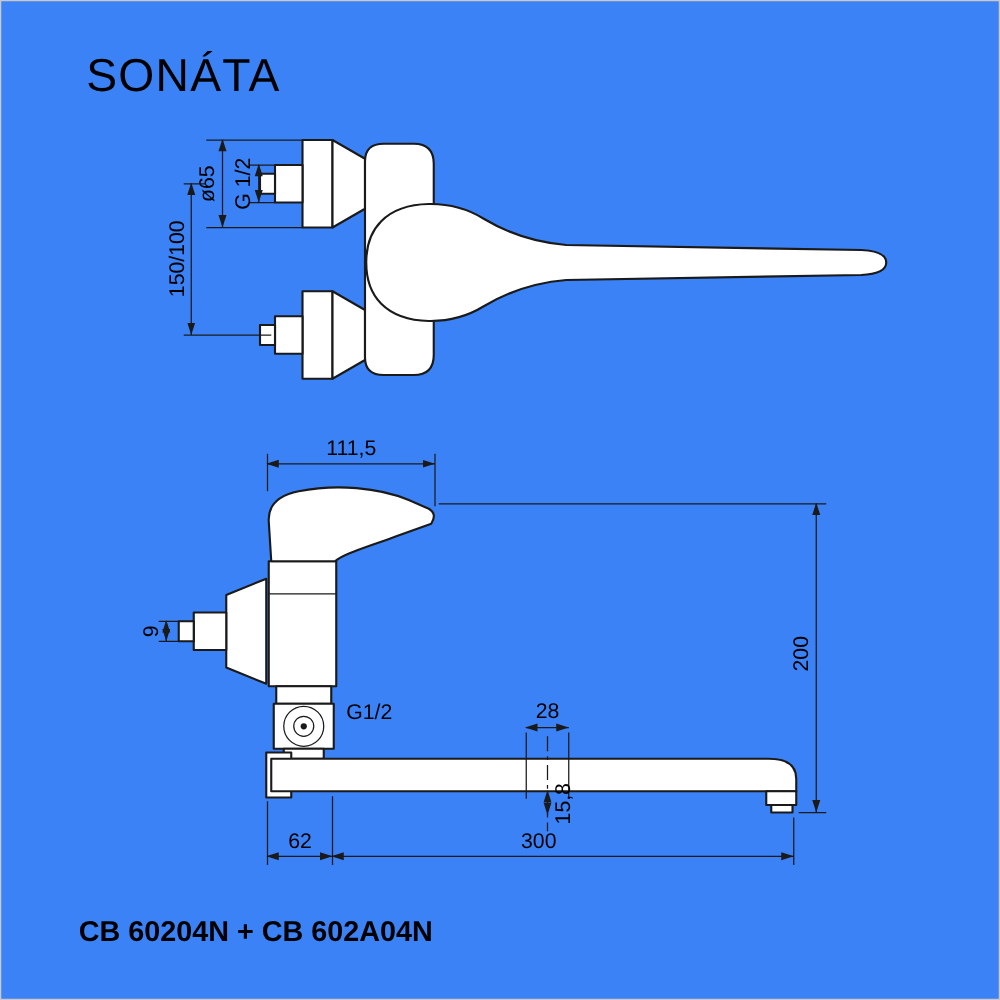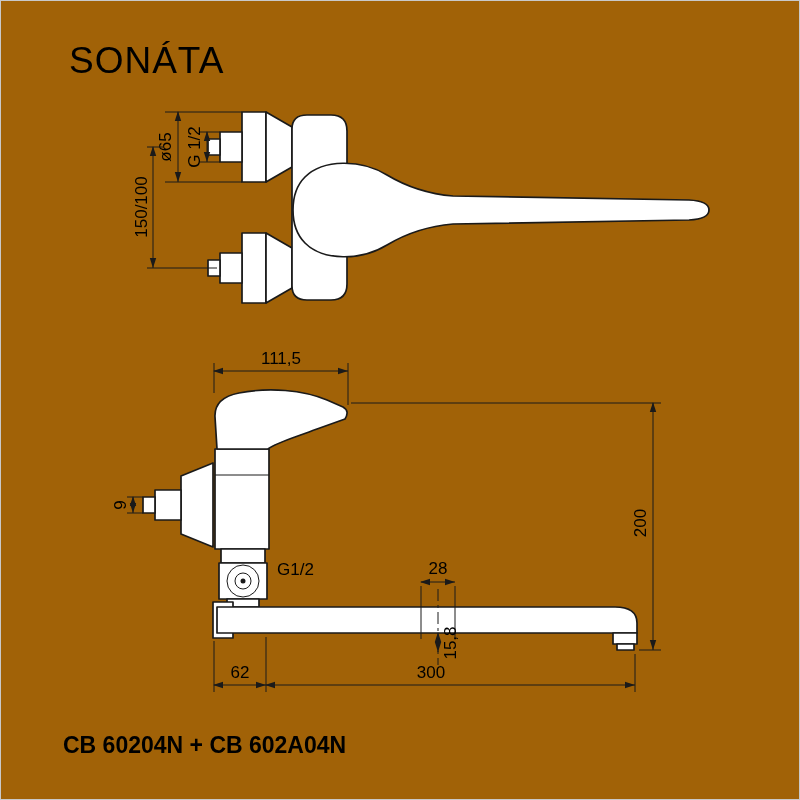--- a/index.html
+++ b/index.html
@@ -1,20 +1,20 @@
 <!DOCTYPE html>
 <html><head>
 <meta charset="utf-8">
 <style>
   html,body { margin:0; padding:0; background:#fff; }
   .page {
     position:relative;
     width:798px; height:798px;
     border:1px solid #c9c9c9;
-    background:#a16207;
+    background:#3b82f6;
     font-family:"Liberation Sans", sans-serif;
     overflow:hidden;
     text-decoration:underline;
   }
   svg { display:block; }
   svg text {
     font-family:"Liberation Sans", sans-serif;
     fill:#000;
   }
   .title-text { font-size:37px; letter-spacing:1px; }

